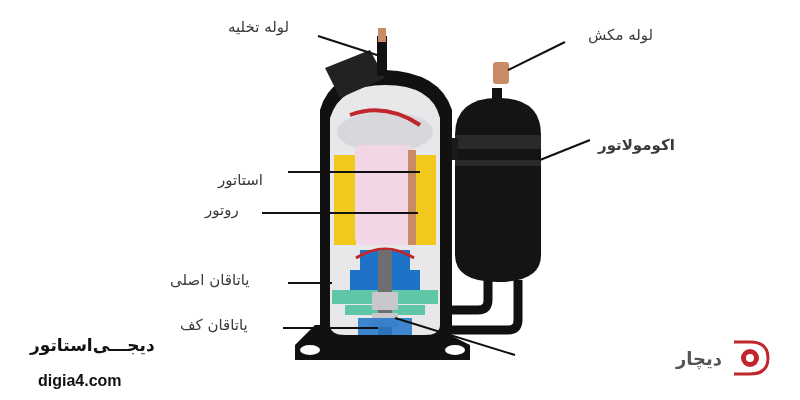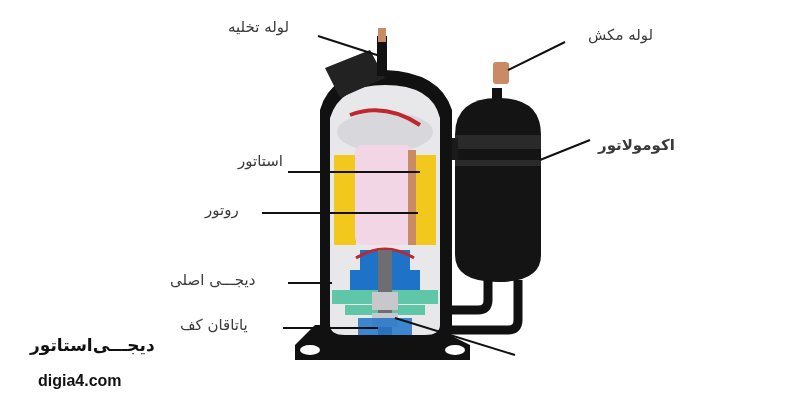--- a/index.html
+++ b/index.html
@@ -63,21 +63,29 @@
       <line x1="262" y1="213" x2="418" y2="213"></line>
       <line x1="288" y1="283" x2="332" y2="283"></line>
       <line x1="283" y1="328" x2="378" y2="328"></line>
       <line x1="515" y1="355" x2="395" y2="318"></line>
     </g>
   </svg>
 
   <div class="label" style="left:228px;top:18px;">لوله تخلیه</div>
   <div class="label" style="left:588px;top:26px;">لوله مکش</div>
   <div class="label" style="left:598px;top:136px;font-weight:bold;">اکومولاتور</div>
-  <div class="label" style="left:218px;top:152px;margin-left:20px;">استاتور</div>
+  <div class="label" style="left:218px;top:171px;">استاتور</div>
   <div class="label" style="left:205px;top:201px;">روتور</div>
-  <div class="label" style="left:170px;top:271px;">دیجـــی اصلی</div>
+  <div class="label" style="left:170px;top:271px;">یاتاقان اصلی</div>
   <div class="label" style="left:180px;top:316px;">یاتاقان کف</div>
 
   <div class="brand-fa">دیجـــی‌استاتور</div>
   <div class="brand-url">digia4.com</div>
 
+  <div style="position:absolute;left:672px;top:338px;width:100px;height:40px;">
+    <svg width="100" height="40" viewBox="0 0 100 40">
+      <path d="M62 4 L78 4 Q96 4 96 20 Q96 36 78 36 L62 36" stroke="#c0272d" stroke-width="3" fill="none"></path>
+      <circle cx="78" cy="20" r="9" fill="#c0272d"></circle>
+      <circle cx="78" cy="20" r="4" fill="#fff"></circle>
+      <text x="4" y="27" font-size="18" font-weight="bold" fill="#555" font-family="DejaVu Sans, sans-serif">دیچار</text>
+    </svg>
+  </div>
 </div>
 
 </body></html>

